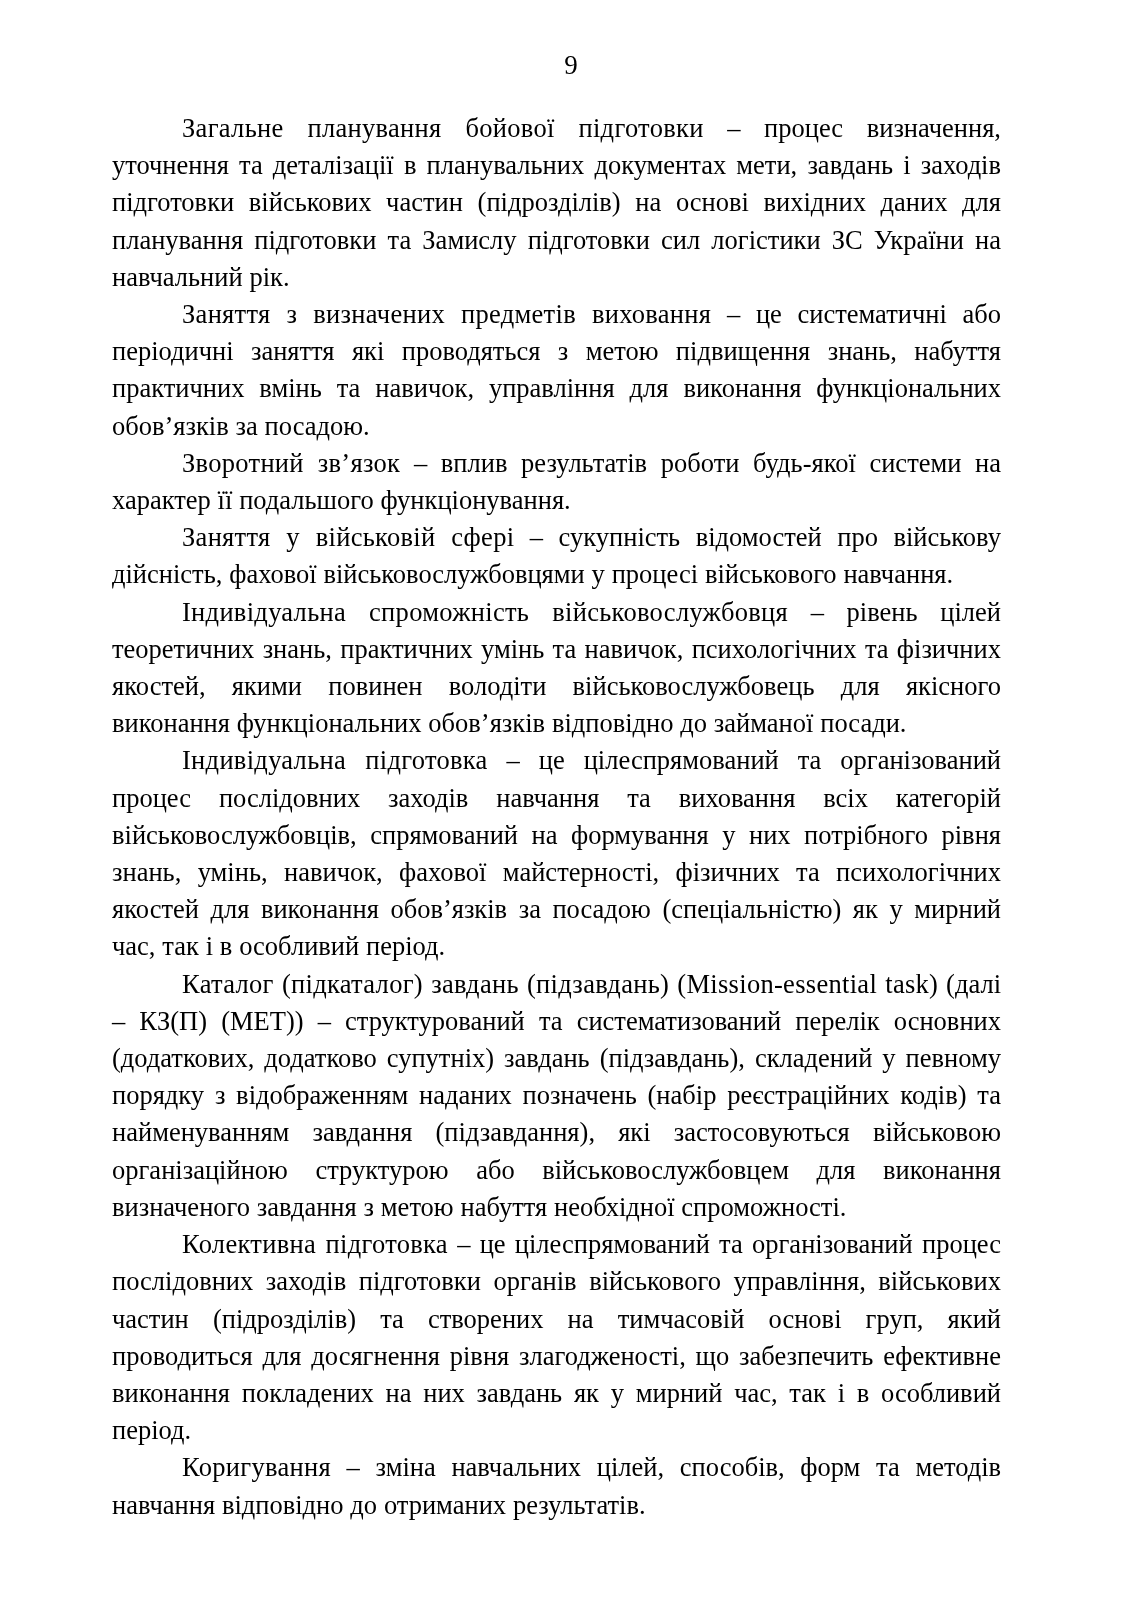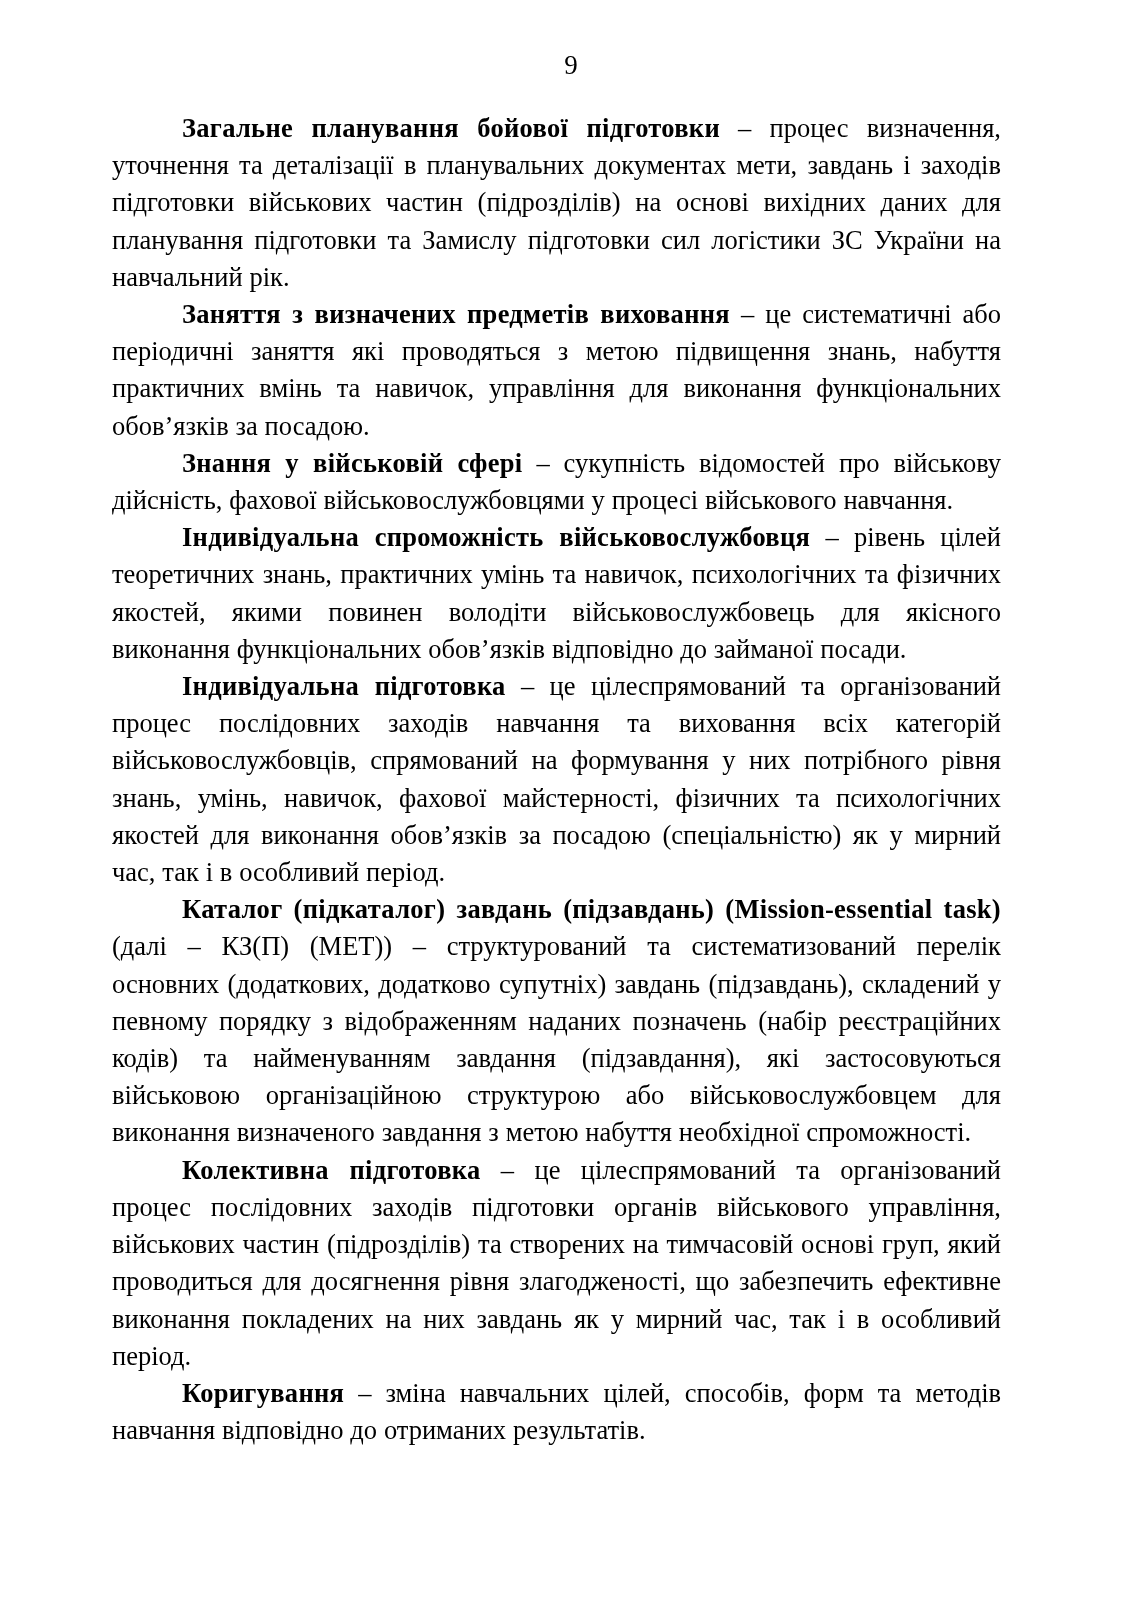--- a/index.html
+++ b/index.html
@@ -42,21 +42,21 @@
     text-align: justify;
     text-align-last: left;
     text-indent: 70px;
     font-size: 26.5px;
     line-height: 37.2px;
     word-spacing: 0.2px;
     hyphens: none;
     -webkit-hyphens: none;
   }
   p.para .term {
-    font-weight: bold;
+    font-weight: normal;
     letter-spacing: 0.3px;
   }
   p.para .dash {
     font-weight: normal;
   }
 </style>
 </head>
 <body>
 
 <div class="page">
@@ -66,24 +66,27 @@
   <div class="body-column">
 
     <p class="para">
       <span class="term">Загальне планування бойової підготовки</span><span class="dash"> – </span><span class="def">процес визначення, уточнення та деталізації в планувальних документах мети, завдань і заходів підготовки військових частин (підрозділів) на основі вихідних даних для планування підготовки та Замислу підготовки сил логістики ЗС України на навчальний рік.</span>
     </p>
 
     <p class="para">
       <span class="term">Заняття з визначених предметів виховання</span><span class="dash"> – </span><span class="def">це систематичні або періодичні заняття які проводяться з метою підвищення знань, набуття практичних вмінь та навичок, управління для виконання функціональних обов’язків за посадою.</span>
     </p>
 
+    <p class="para">
+      <span class="term">Зворотний зв’язок</span><span class="dash"> – </span><span class="def">вплив результатів роботи будь-якої системи на характер її подальшого функціонування.</span>
+    </p>
 
 
     <p class="para">
-      <span class="term">Знання у військовій сфері</span><span class="dash"> – </span><span class="def">сукупність відомостей про військову дійсність, фахової військовослужбовцями у процесі військового навчання.</span>
+      <span class="term">Заняття у військовій сфері</span><span class="dash"> – </span><span class="def">сукупність відомостей про військову дійсність, фахової військовослужбовцями у процесі військового навчання.</span>
     </p>
 
     <p class="para">
       <span class="term">Індивідуальна спроможність військовослужбовця</span><span class="dash"> – </span><span class="def">рівень цілей теоретичних знань, практичних умінь та навичок, психологічних та фізичних якостей, якими повинен володіти військовослужбовець для якісного виконання функціональних обов’язків відповідно до займаної посади.</span>
     </p>
 
     <p class="para">
       <span class="term">Індивідуальна підготовка</span><span class="dash"> – </span><span class="def">це цілеспрямований та організований процес послідовних заходів навчання та виховання всіх категорій військовослужбовців, спрямований на формування у них потрібного рівня знань, умінь, навичок, фахової майстерності, фізичних та психологічних якостей для виконання обов’язків за посадою (спеціальністю) як у мирний час, так і в особливий період.</span>
     </p>
 

